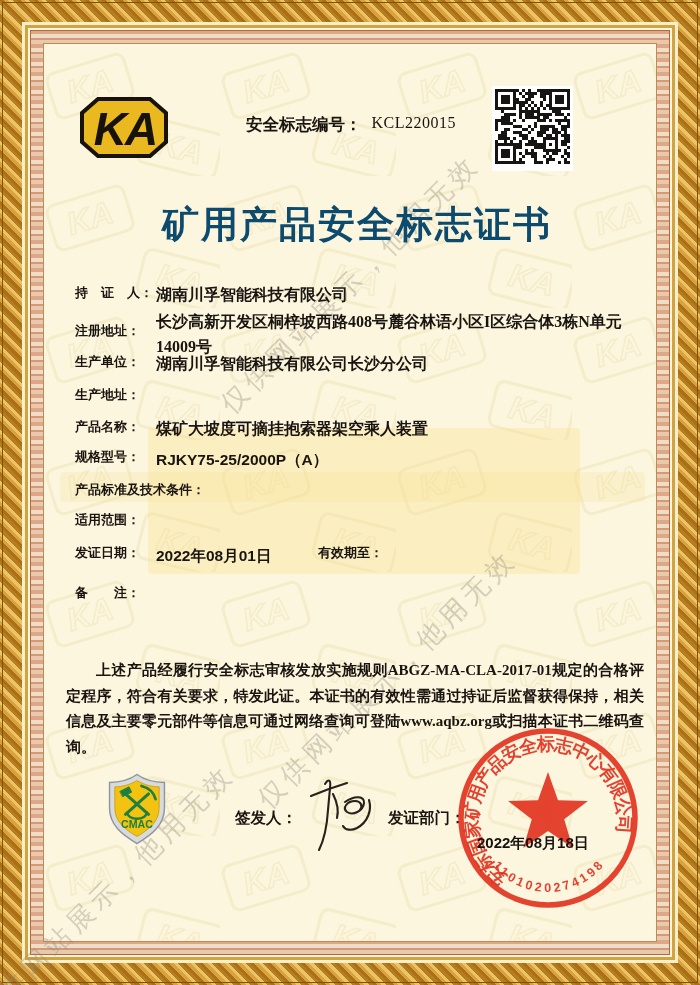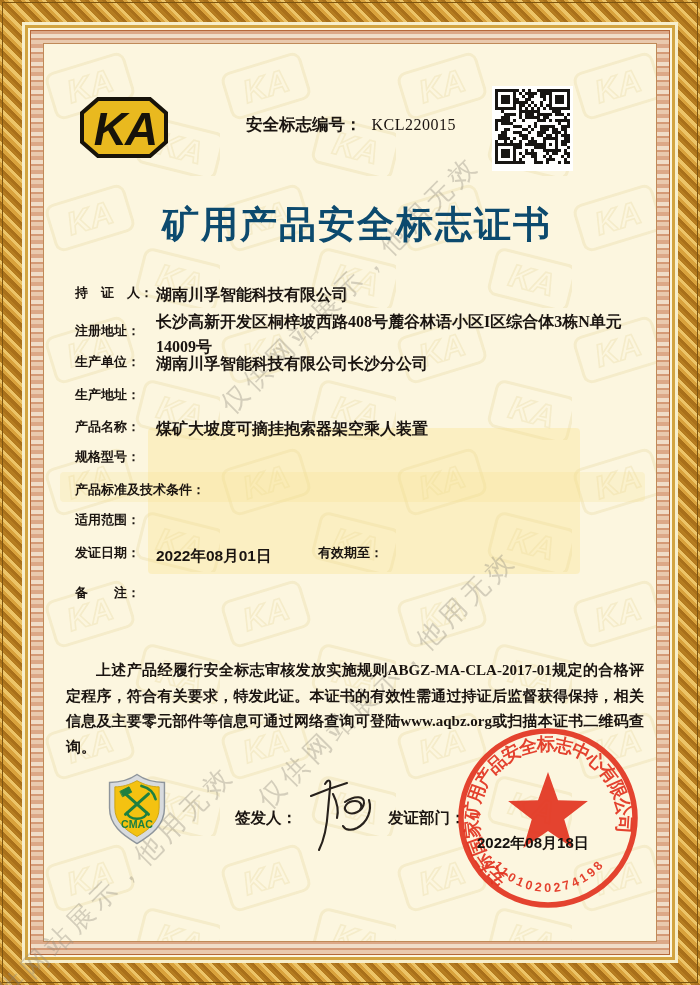--- a/index.html
+++ b/index.html
@@ -13,21 +13,21 @@
   .gold-line{position:absolute;inset:25px;border:3px solid #d2a440;background:#fcf6df;}
   
   .strip{position:absolute;inset:30px;border:1px solid #b5683a;
     background:repeating-linear-gradient(90deg,#e9c9ad 0 4px,#d49a76 4px 6px,#f0ddc8 6px 10px,#dca887 10px 14px);}
   .strip-h{background:repeating-linear-gradient(0deg,#e9c9ad 0 4px,#d49a76 4px 6px,#f0ddc8 6px 10px,#dca887 10px 14px) !important;}
   .strip-inner{position:absolute;inset:43px;border:1px solid #c08a58;background:#fcf6df;}
   .abs{position:absolute;}
   .band{position:absolute;background:rgba(248,224,138,.33);border-radius:4px;}
   .wm{position:absolute;transform:rotate(-45deg);color:rgba(148,142,130,.38);
       font-size:27px;letter-spacing:5px;white-space:nowrap;font-family:"Liberation Sans",sans-serif;pointer-events:none;}
-  .certno{display:flex;align-items:center;gap:10px;}
+  .certno{display:flex;align-items:flex-start;gap:10px;}
   .certno .lab{font-family:"Liberation Sans",sans-serif;font-weight:bold;font-size:16.5px;}
   .certno .val{font-family:"Liberation Serif",serif;font-size:16px;letter-spacing:.5px;}
   .title{width:508px;text-align:right;font-size:37px;font-weight:900;letter-spacing:2px;
          font-family:"Liberation Sans",sans-serif;color:#0c4a6e;}
   .flabel{font-weight:bold;font-size:13px;font-family:"Liberation Sans",sans-serif;white-space:nowrap;}
   .fval{font-size:16px;font-weight:bold;line-height:25px;}
   .fval.sans{font-family:"Liberation Sans",sans-serif;font-size:15.5px;}
   .para{font-size:15px;font-weight:bold;line-height:25.5px;text-align:justify;text-indent:2em;}
   .siglab{font-weight:bold;font-size:15.5px;font-family:"Liberation Sans",sans-serif;}
   .qrbox{background:#fff;padding:3px;}
@@ -438,20 +438,21 @@
 
   <div class="abs flabel" style="left:75px;top:353px">生产单位：</div>
   <div class="abs fval" style="left:156px;top:351px">湖南川孚智能科技有限公司长沙分公司</div>
 
   <div class="abs flabel" style="left:75px;top:386px">生产地址：</div>
 
   <div class="abs flabel" style="left:75px;top:418px">产品名称：</div>
   <div class="abs fval" style="left:156px;top:416px">煤矿大坡度可摘挂抱索器架空乘人装置</div>
 
   <div class="abs flabel" style="left:75px;top:448px">规格型号：</div>
+  <div class="abs fval sans" style="left:156px;top:447px">RJKY75-25/2000P（A）</div>
 
   <div class="abs flabel" style="left:75px;top:481px">产品标准及技术条件：</div>
 
   <div class="abs flabel" style="left:75px;top:511px">适用范围：</div>
 
   <div class="abs flabel" style="left:75px;top:544px">发证日期：</div>
   <div class="abs fval sans" style="left:156px;top:543px">2022年08月01日</div>
   <div class="abs flabel" style="left:318px;top:544px">有效期至：</div>
 
   <div class="abs flabel" style="left:75px;top:584px">备　　注：</div>

